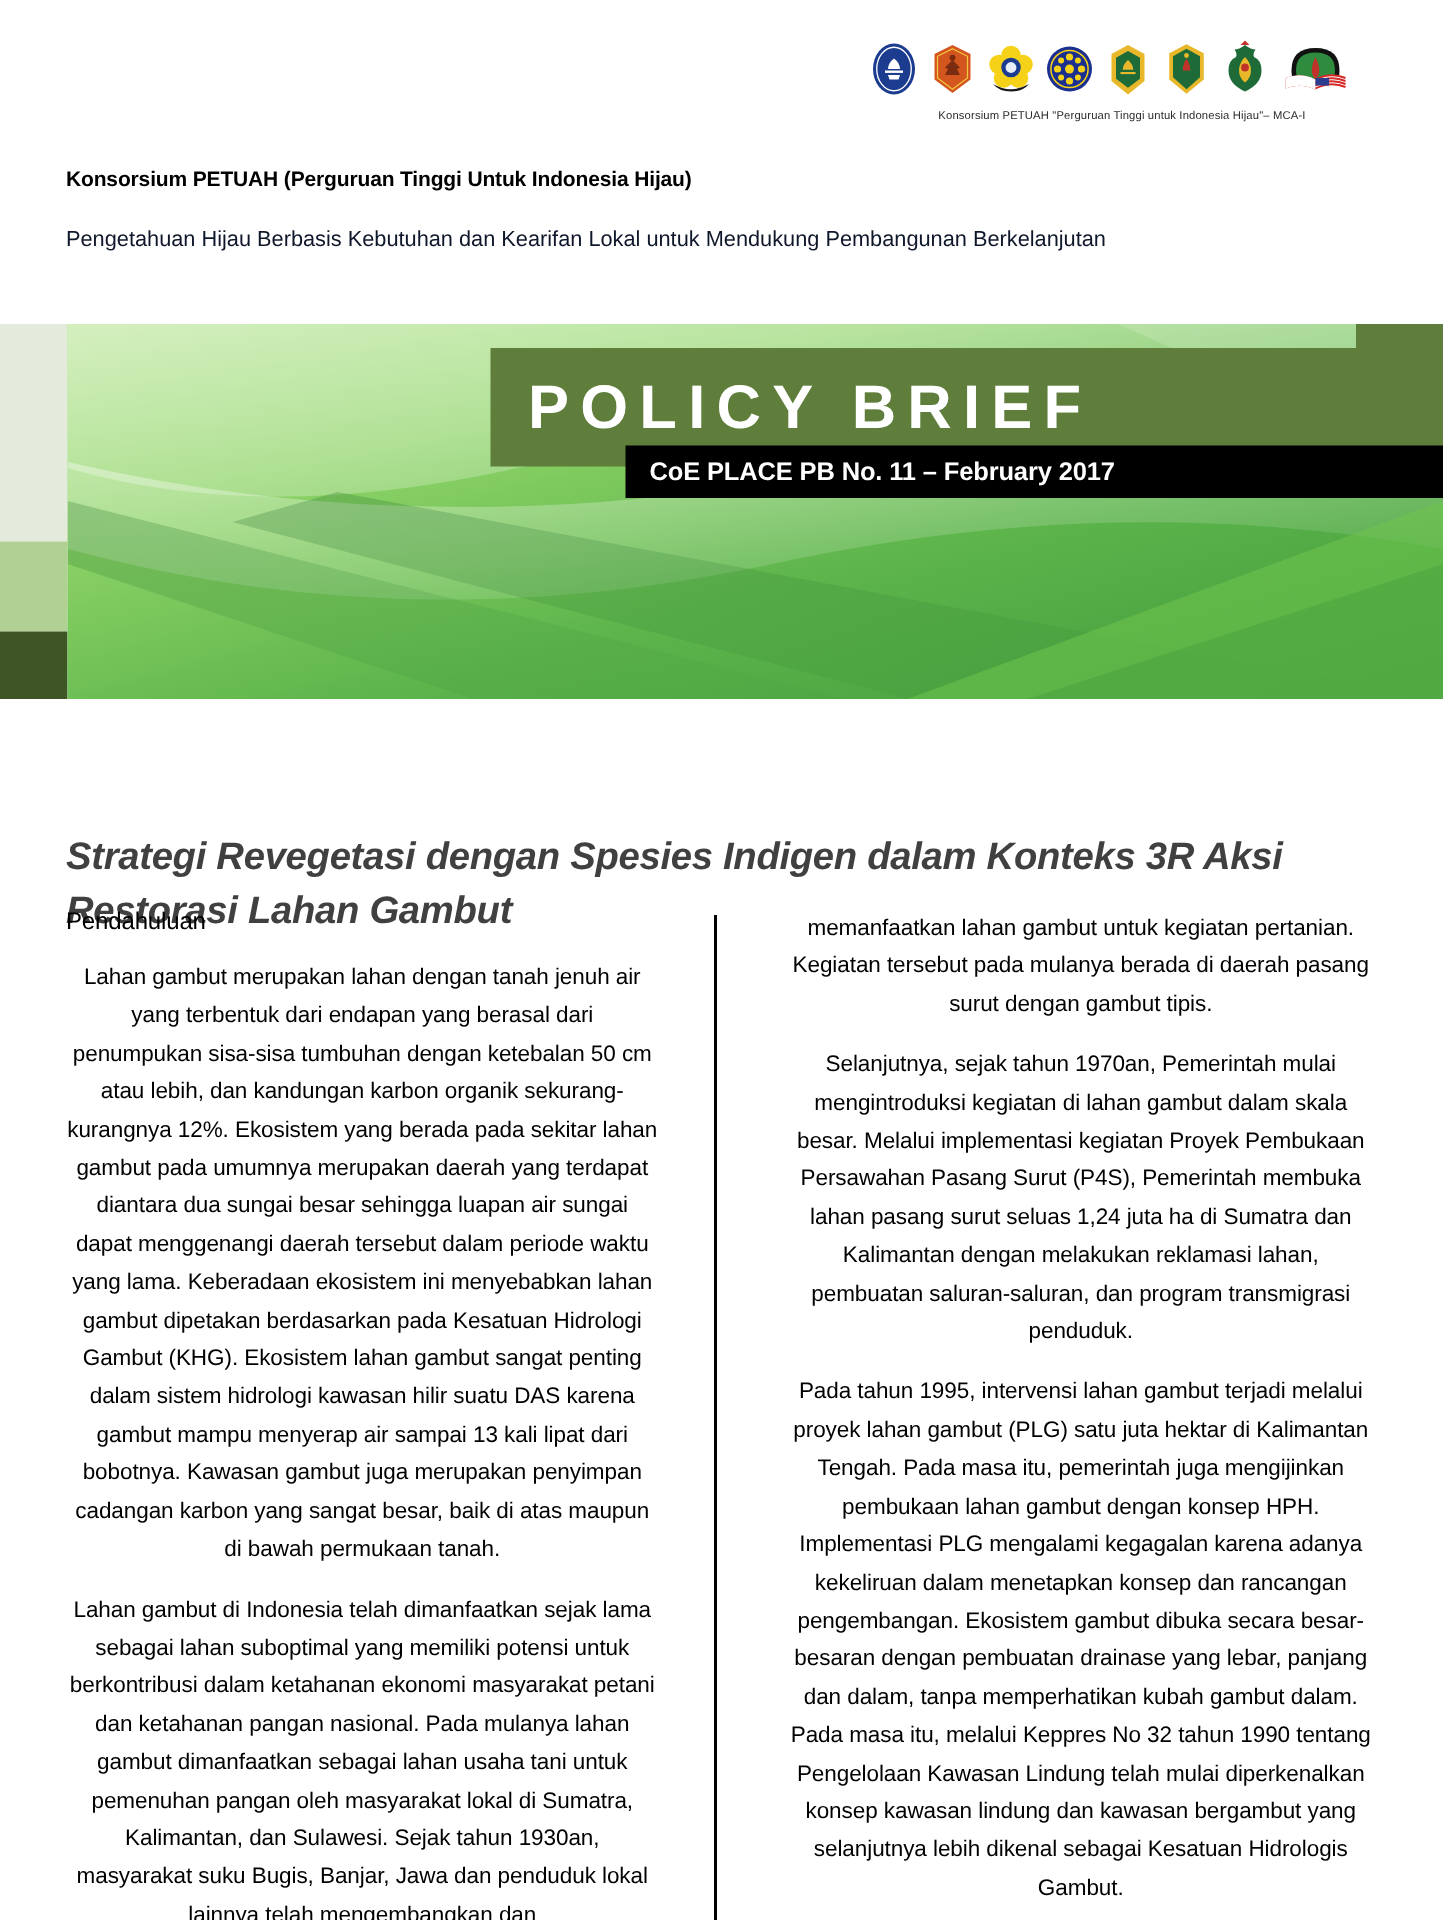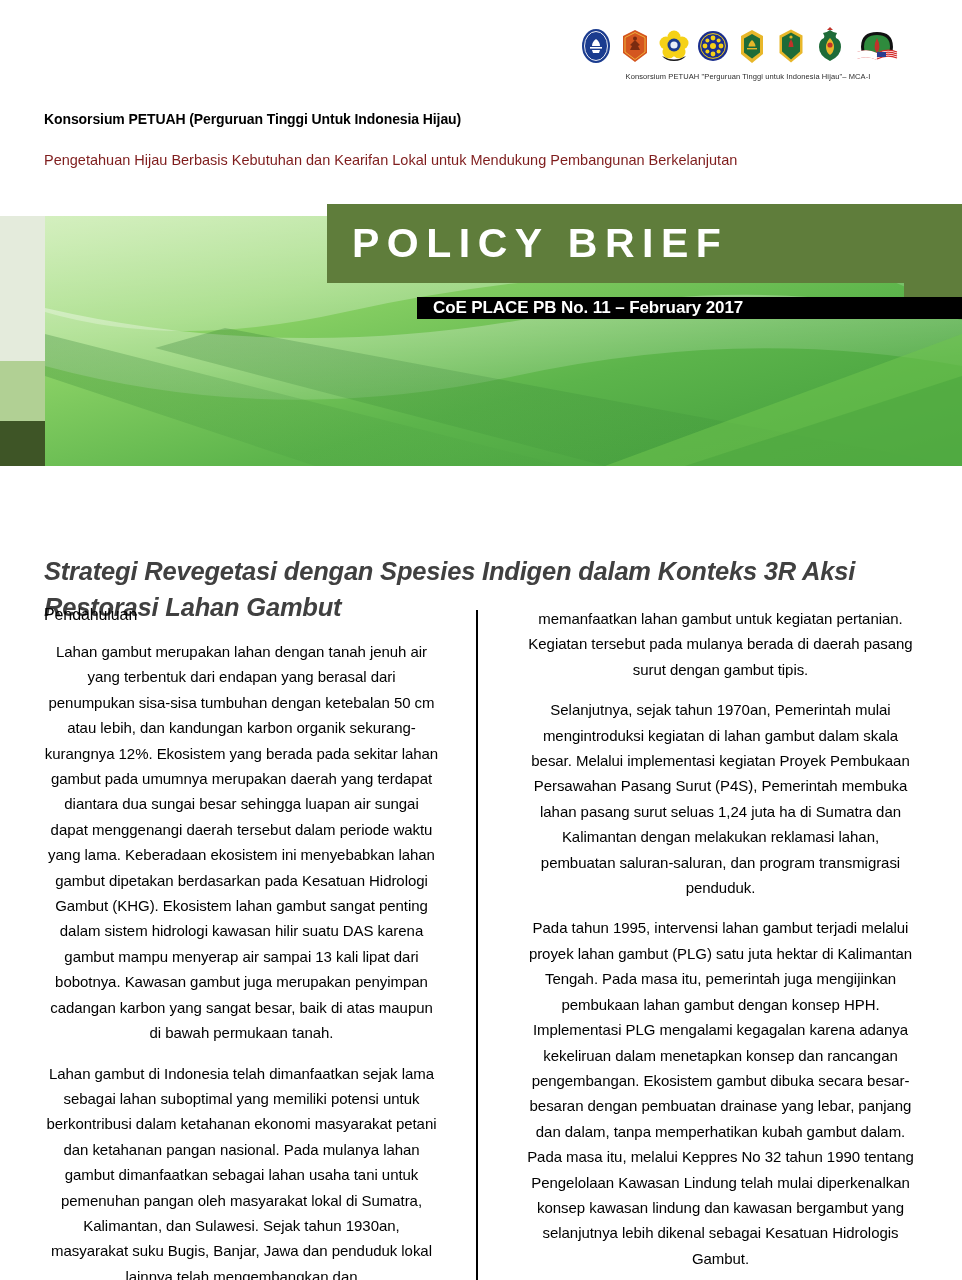--- a/index.html
+++ b/index.html
@@ -57,21 +57,21 @@
     font-weight: bold;
     letter-spacing: -0.1px;
     color: #000;
   }
   .subtitle-block {
     position: absolute;
     left: 44px;
     top: 150px;
     font-size: 14.5px;
     line-height: 21px;
-    color: #7f1d1d;
+    color: #0f172a;
   }
   .subtitle-en { font-style: italic; }
 
   
   .banner {
     position: absolute;
     left: 0;
     top: 216px;
     width: 962px;
     height: 250px;
@@ -118,21 +118,21 @@
     top: 0px;
     width: 58px;
     height: 88px;
     background: #5f7d3b;
   }
 
   
   .policy-bar {
     position: absolute;
     left: 327px;
-    top: 204px;
+    top: 232px;
     width: 635px;
     height: 79px;
     background: #5f7d3b;
     display: flex;
     align-items: center;
   }
   .policy-bar-text {
     color: #ffffff;
     font-size: 41px;
     font-weight: bold;
@@ -140,21 +140,21 @@
     margin-left: 25px;
     font-family: "Liberation Sans", sans-serif;
   }
 
   
   .date-bar {
     position: absolute;
     left: 417px;
     top: 297px;
     width: 545px;
-    height: 22px;
+    height: 35px;
     background: #000000;
     display: flex;
     align-items: center;
   }
   .date-bar-text {
     color: #ffffff;
     font-size: 17px;
     font-weight: bold;
     margin-left: 16px;
     letter-spacing: -0.1px;

